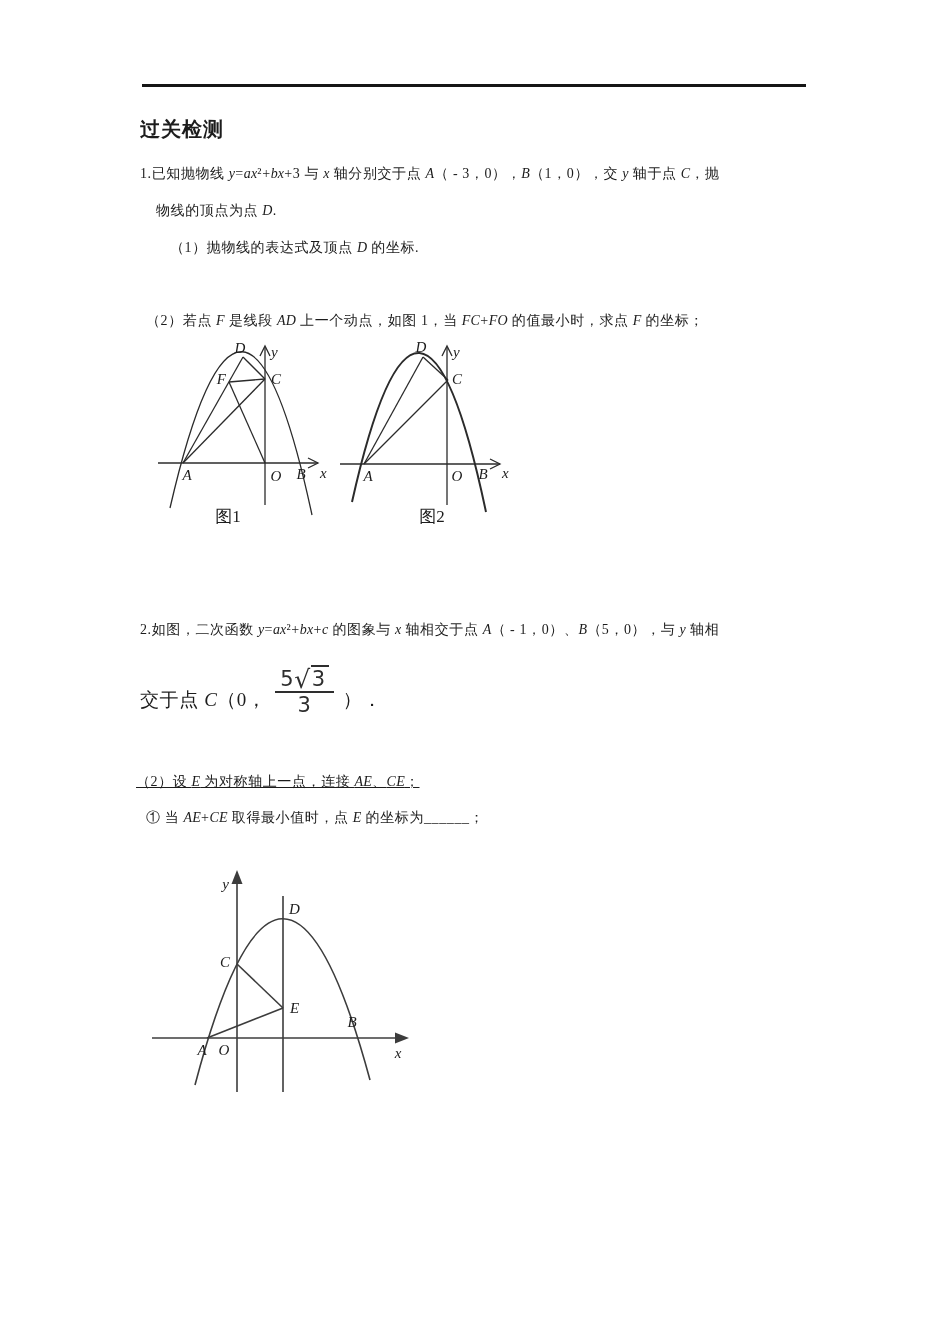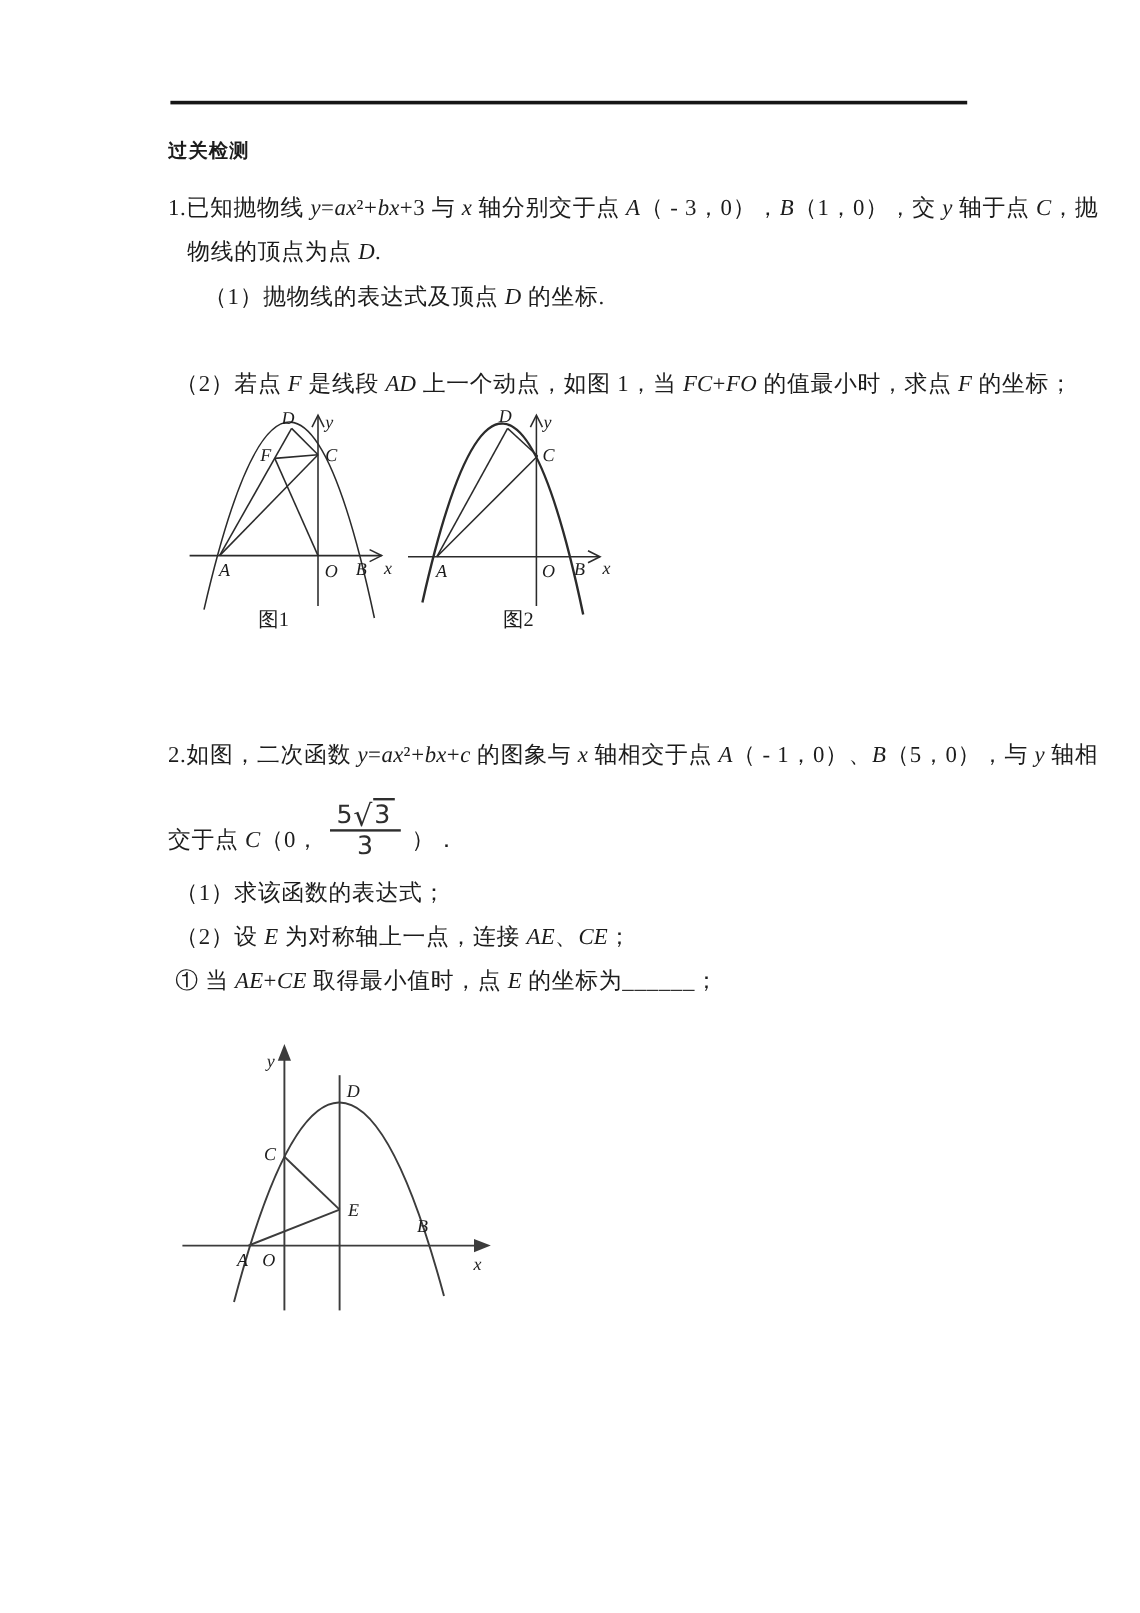--- a/index.html
+++ b/index.html
@@ -1,22 +1,22 @@
 <!DOCTYPE html>
 <html><head>
 <meta charset="utf-8">
 <style>
   html,body{margin:0;padding:0;background:#ffffff;}
   #page{
     position:relative;width:950px;height:1344px;background:#ffffff;
     font-family:"Liberation Serif","DejaVu Serif",serif;color:#1c1c1c;overflow:hidden;
   }
   .rule{position:absolute;background:#161616;}
-  .line{position:absolute;white-space:nowrap;font-size:19px;letter-spacing:0.6px;line-height:24px;}
-  .title{position:absolute;font-size:16px;font-weight:bold;letter-spacing:1px;}
+  .line{position:absolute;white-space:nowrap;font-size:14px;letter-spacing:0.6px;line-height:24px;}
+  .title{position:absolute;font-size:20px;font-weight:bold;letter-spacing:1px;}
   .it{font-style:italic;font-family:"Liberation Serif",serif;letter-spacing:0.2px;}
   .mixline{position:absolute;display:flex;align-items:flex-end;font-size:19px;letter-spacing:0.6px;}
   .mixline .txt{padding-bottom:3px;white-space:nowrap;margin-top:12px;}
   .frac{
     display:inline-flex;flex-direction:column;align-items:center;
     font-family:"DejaVu Sans","Liberation Sans",sans-serif;font-size:21px;color:#2e2e2e;
     margin:0 9px;line-height:1.05;
   }
   .frac .num{display:flex;align-items:flex-end;border-bottom:2px solid #2e2e2e;padding:0 5px 1px 5px;}
   .frac .radsign{font-size:25px;line-height:0.85;}
@@ -91,22 +91,21 @@
       <span class="num">
           <span>5</span>
           <span class="radsign">√</span>
           <span class="radicand">3</span>
         </span>
       <span class="den">3</span>
     </span>
     <span class="txt"><span>）．</span></span>
   </div>
 
-  <div class="line" style="left:146px;top:733px;"><span>（1）求该函数的表达式；</span></div>
-  <div class="line" style="left:146px;top:770px;"><span>（2）设 </span><span class="it">E</span><span> 为对称轴上一点，连接 </span><span class="it">AE</span><span>、</span><span class="it">CE</span><span>；</span></div>
+  <div class="line" style="left:136px;top:770px;text-decoration:underline;"><span>（2）设 </span><span class="it">E</span><span> 为对称轴上一点，连接 </span><span class="it">AE</span><span>、</span><span class="it">CE</span><span>；</span></div>
   <div class="line" style="left:146px;top:806px;"><span>① 当 </span><span class="it">AE</span><span>+</span><span class="it">CE</span><span> 取得最小值时，点 </span><span class="it">E</span><span> 的坐标为______；</span></div>
 
   <svg style="left:150px;top:865px;" width="270" height="235" viewBox="150 865 270 235">
     <g stroke="#3c3c3c" fill="none" stroke-width="1.6">
       <path d="M237,882 L237,1092"></path>
       <path d="M152,1038 L398,1038"></path>
       <path d="M283,896 L283,1092"></path>
       <path d="M195,1085 Q282,755 370,1080"></path>
       <path d="M237,964 L283,1008"></path>
       <path d="M207,1038 L283,1008"></path>

